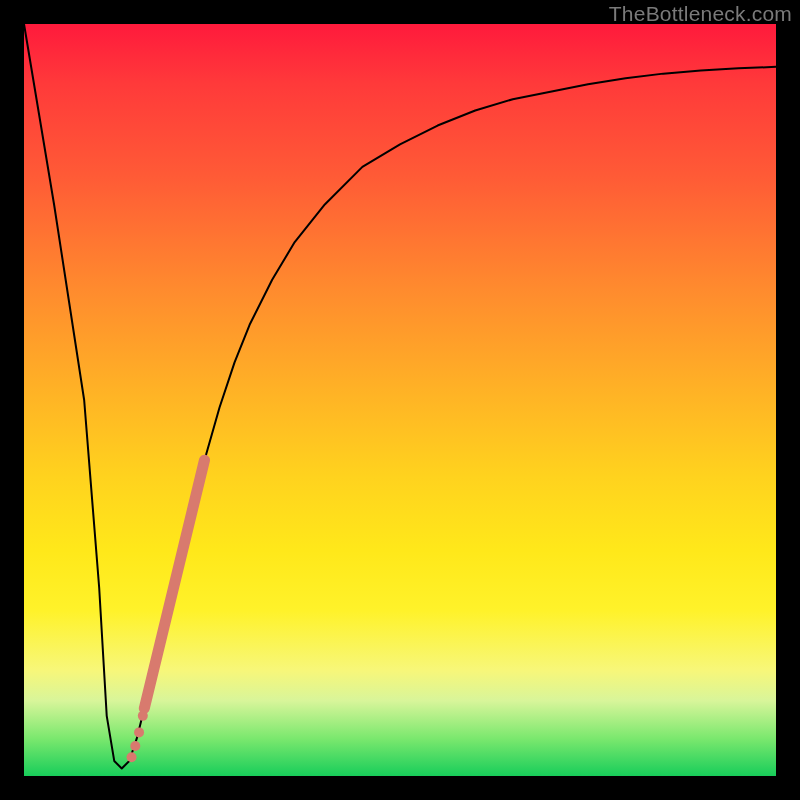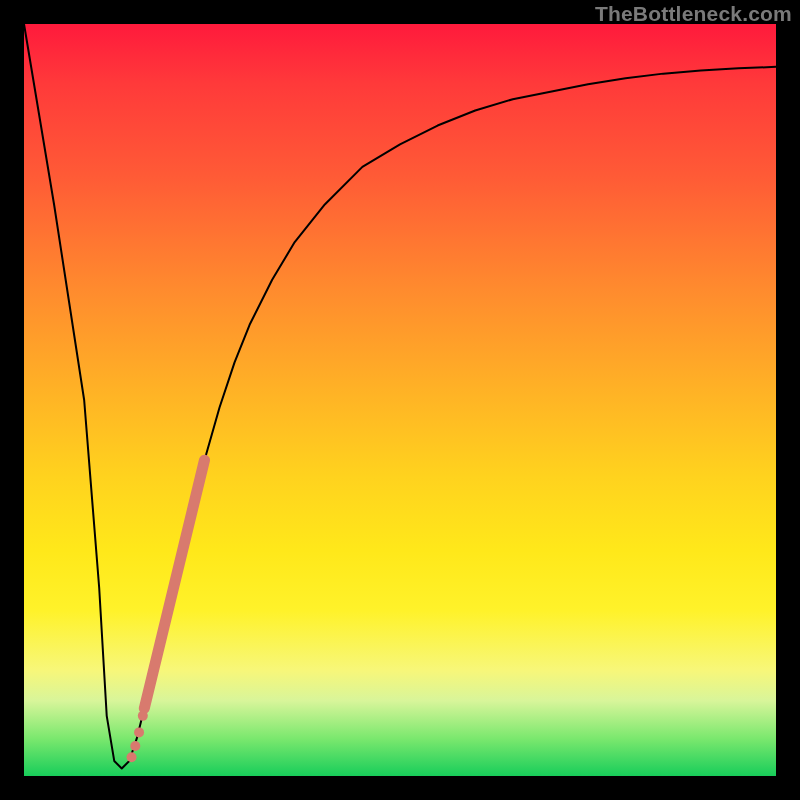--- a/index.html
+++ b/index.html
@@ -47,21 +47,21 @@
     width: 752px;
     height: 752px;
     overflow: visible;
   }
   .watermark {
     position: absolute;
     top: 2px;
     right: 8px;
     color: #7a7a7a;
     font-size: 21px;
-    font-weight: 700;
+    font-weight: 400;
     letter-spacing: 0.2px;
     user-select: none;
   }
 </style>
 </head>
 <body>
 
 <div class="frame">
   <div class="plot-area"></div>
 

